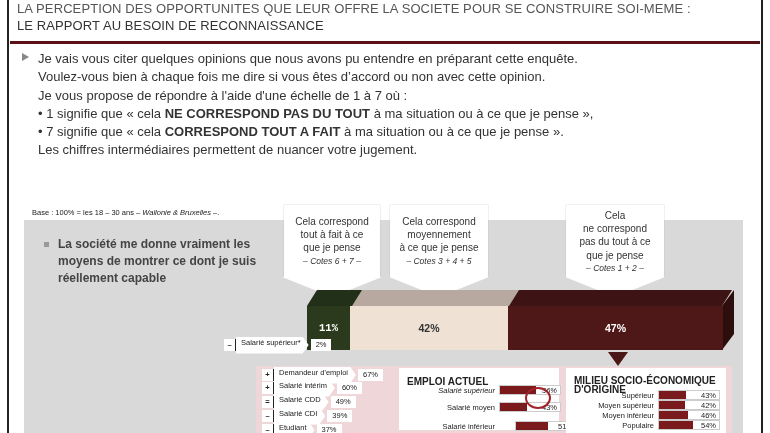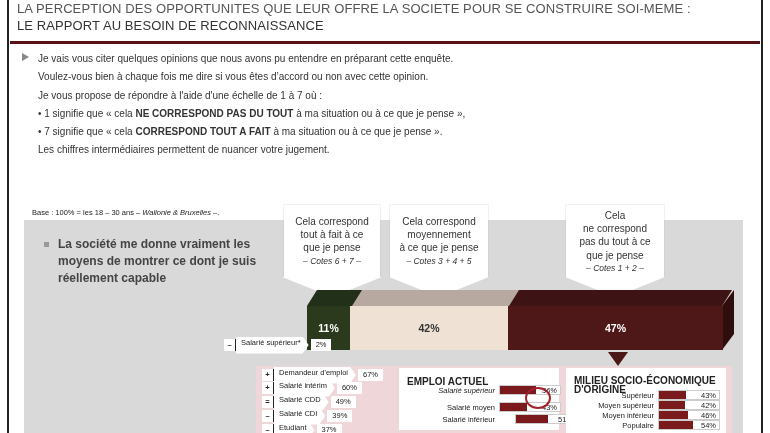--- a/index.html
+++ b/index.html
@@ -1,21 +1,21 @@
 <!DOCTYPE html>
 <html><head>
 <meta charset="utf-8">
 <style>
   * { box-sizing: border-box; margin: 0; padding: 0; }
   body { width: 770px; height: 433px; overflow: hidden; background: #fff; font-family: "Liberation Sans", sans-serif; position: relative; }
   .frame { position: absolute; left: 7px; top: -2px; width: 756px; height: 440px; border-left: 2px solid #222; border-right: 2px solid #222; border-top: 2px solid #222; }
   .title { position: absolute; left: 17px; top: 0px; font-size: 13px; color: #555; letter-spacing: 0.1px; line-height: 17px; }
   .title .l2 { color: #333; }
   .rule { position: absolute; left: 10px; top: 41px; width: 750px; height: 3px; background: #5a1015; }
-  .intro { position: absolute; left: 22px; top: 50px; font-size: 10px; color: #333; line-height: 18.3px; }
+  .intro { position: absolute; left: 22px; top: 50px; font-size: 13px; color: #333; line-height: 18.3px; }
   .intro .arrow { position: absolute; left: 0; top: 3px; width: 0; height: 0; border-left: 7px solid #888; border-top: 4px solid transparent; border-bottom: 4px solid transparent; }
   .intro .lines { margin-left: 16px; }
   .intro b { font-weight: bold; }
   .base { position: absolute; left: 32px; top: 208px; font-size: 7.5px; color: #222; }
   .base i { font-style: italic; }
   .panel { position: absolute; left: 24px; top: 220px; width: 719px; height: 213px; background: #d9d9d9; }
   .pinkarea { position: absolute; left: 256px; top: 366px; width: 476px; height: 67px; background: #efd6d8; }
   .statement { position: absolute; left: 44px; top: 236px; width: 230px; font-size: 12px; font-weight: bold; color: #444; line-height: 17px; padding-left: 14px; }
   .statement .sq { position: absolute; left: 0; top: 6px; width: 5px; height: 5px; background: #999; }
   .callout { position: absolute; background: #fff; text-align: center; font-size: 10px; color: #333; line-height: 13.2px; box-shadow: 0 0 1px #aaa; }
@@ -88,21 +88,21 @@
     <div>pas du tout à ce</div>
     <div>que je pense</div>
     <div class="c">– Cotes 1 + 2 –</div>
 </div>
 
 <div class="bar3d-top" style="left:307px; width:425px; background:#b7a9a0; clip-path: polygon(10px 0, 100% 0, calc(100% - 10px) 100%, 0 100%);"></div>
 <div class="bar3d-top" style="left:307px; width:55px; background:#22301a; clip-path: polygon(10px 0, 100% 0, calc(100% - 10px) 100%, 0 100%);"></div>
 <div class="bar3d-top" style="left:509px; width:223px; background:#3e1313; clip-path: polygon(10px 0, 100% 0, calc(100% - 10px) 100%, 0 100%);"></div>
 <div style="position:absolute; left:722px; top:290px; width:12px; height:60px; background:#2e0d0d; clip-path: polygon(0 16px, 100% 0, 100% 44px, 0 100%);"></div>
 
-<div class="seg" style="left:307px; width:43px; background:#2b3a1c; color:#fff;">
+<div class="seg" style="left:307px; width:43px; background:#2b3a1c; color:#fff;font-family:Liberation Mono, monospace;">
     <span>11%</span>
   </div>
 <div class="seg" style="left:350px; width:158px; background:#efe2d4; color:#333;">
     <span>42%</span>
   </div>
 <div class="seg" style="left:508px; width:215px; background:#4e1818; color:#fff;">
     <span>47%</span>
   </div>
 
 <div class="pointer"></div>
@@ -148,21 +148,21 @@
         <span class="bv">56%</span>
       </span>
   </div>
   <div class="brow" style="left:0; top:34px;">
     <span class="bl" style="width:100px;">Salarié moyen</span>
     <span class="bw" style="width:62px;">
         <span class="bf" style="width:27px;"></span>
         <span class="bv">43%</span>
       </span>
   </div>
-  <div class="brow" style="left:0; top:46px;gap:16px;">
+  <div class="brow" style="left:0; top:53px;gap:16px;">
     <span class="bl" style="width:100px;">Salarié inférieur</span>
     <span class="bw" style="width:62px;">
         <span class="bf" style="width:32px;"></span>
         <span class="bv">51%</span>
       </span>
   </div>
   <div class="circle" style="left:126px; top:19px;"></div>
 </div>
 
 <div class="box" style="left:566px; top:368px; width:160px; height:80px;">

